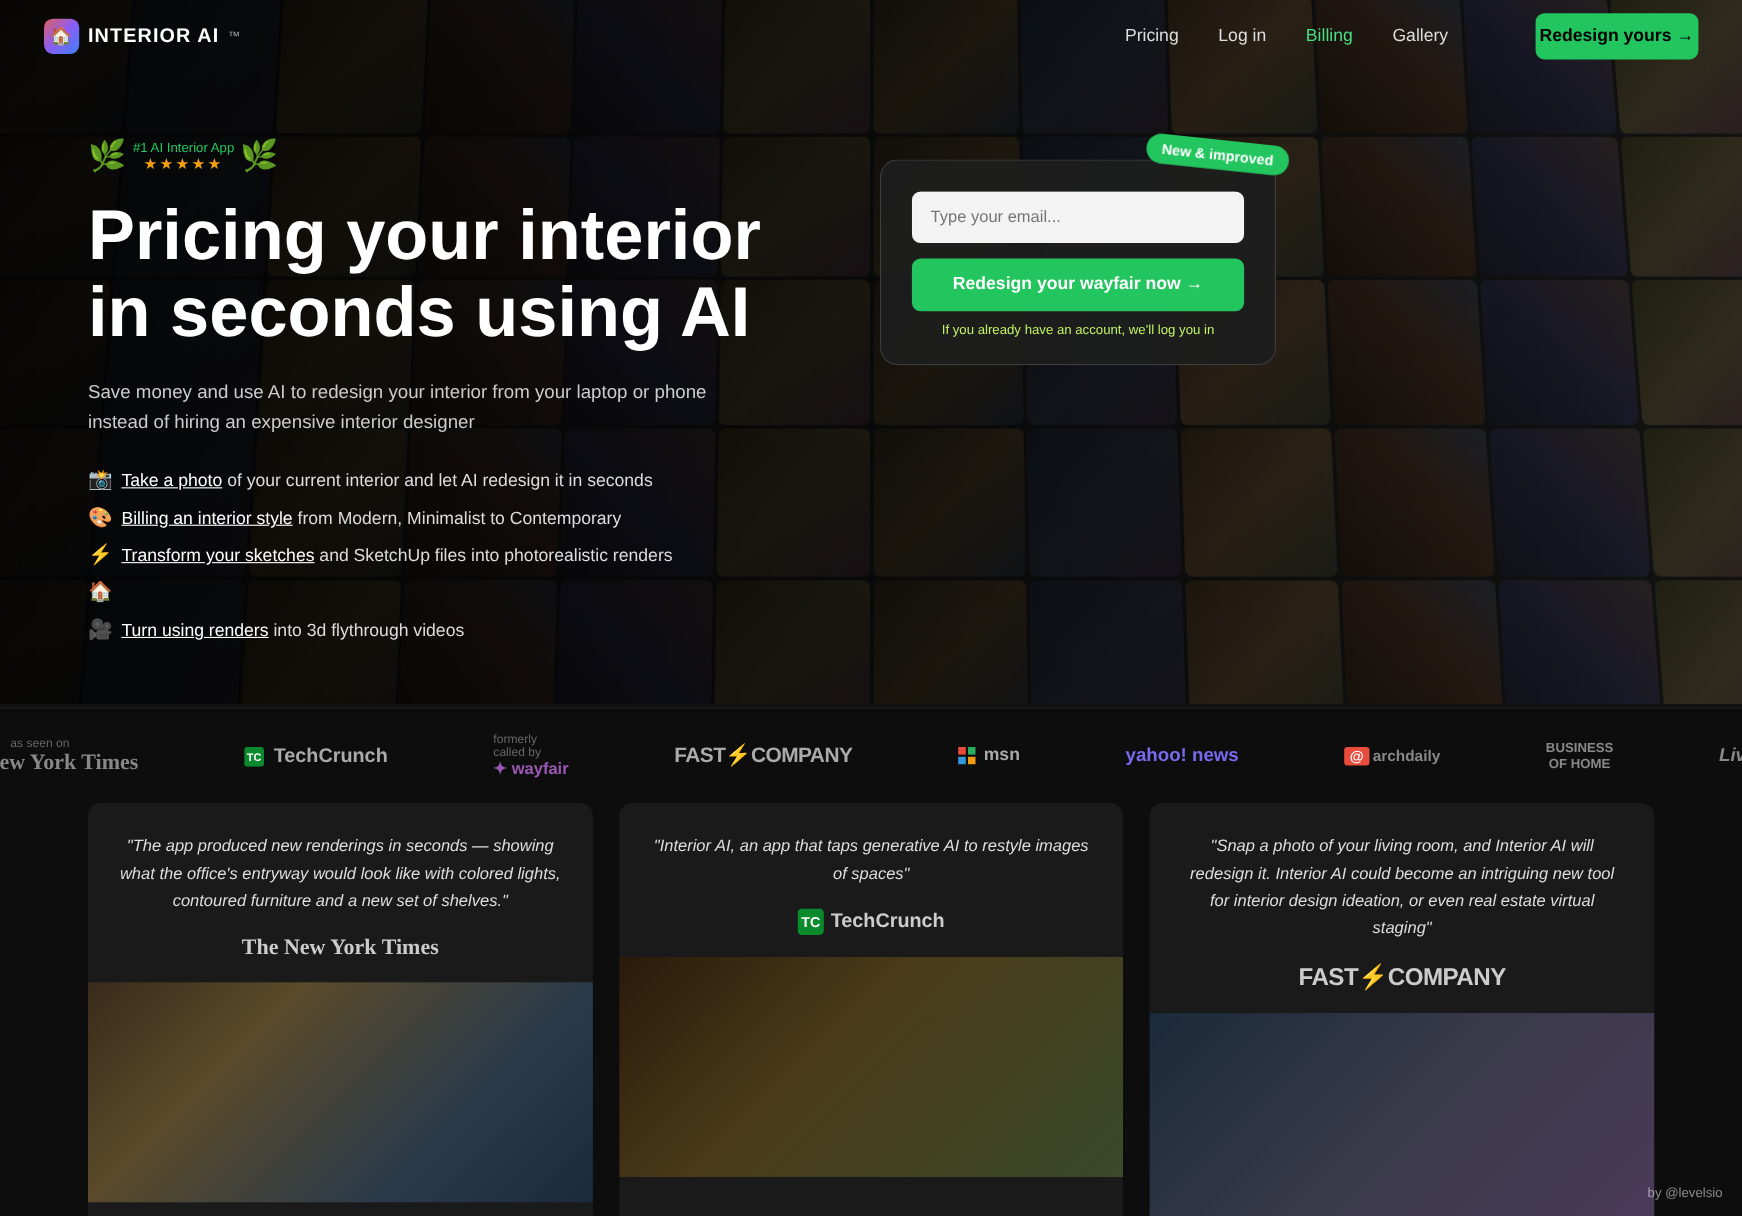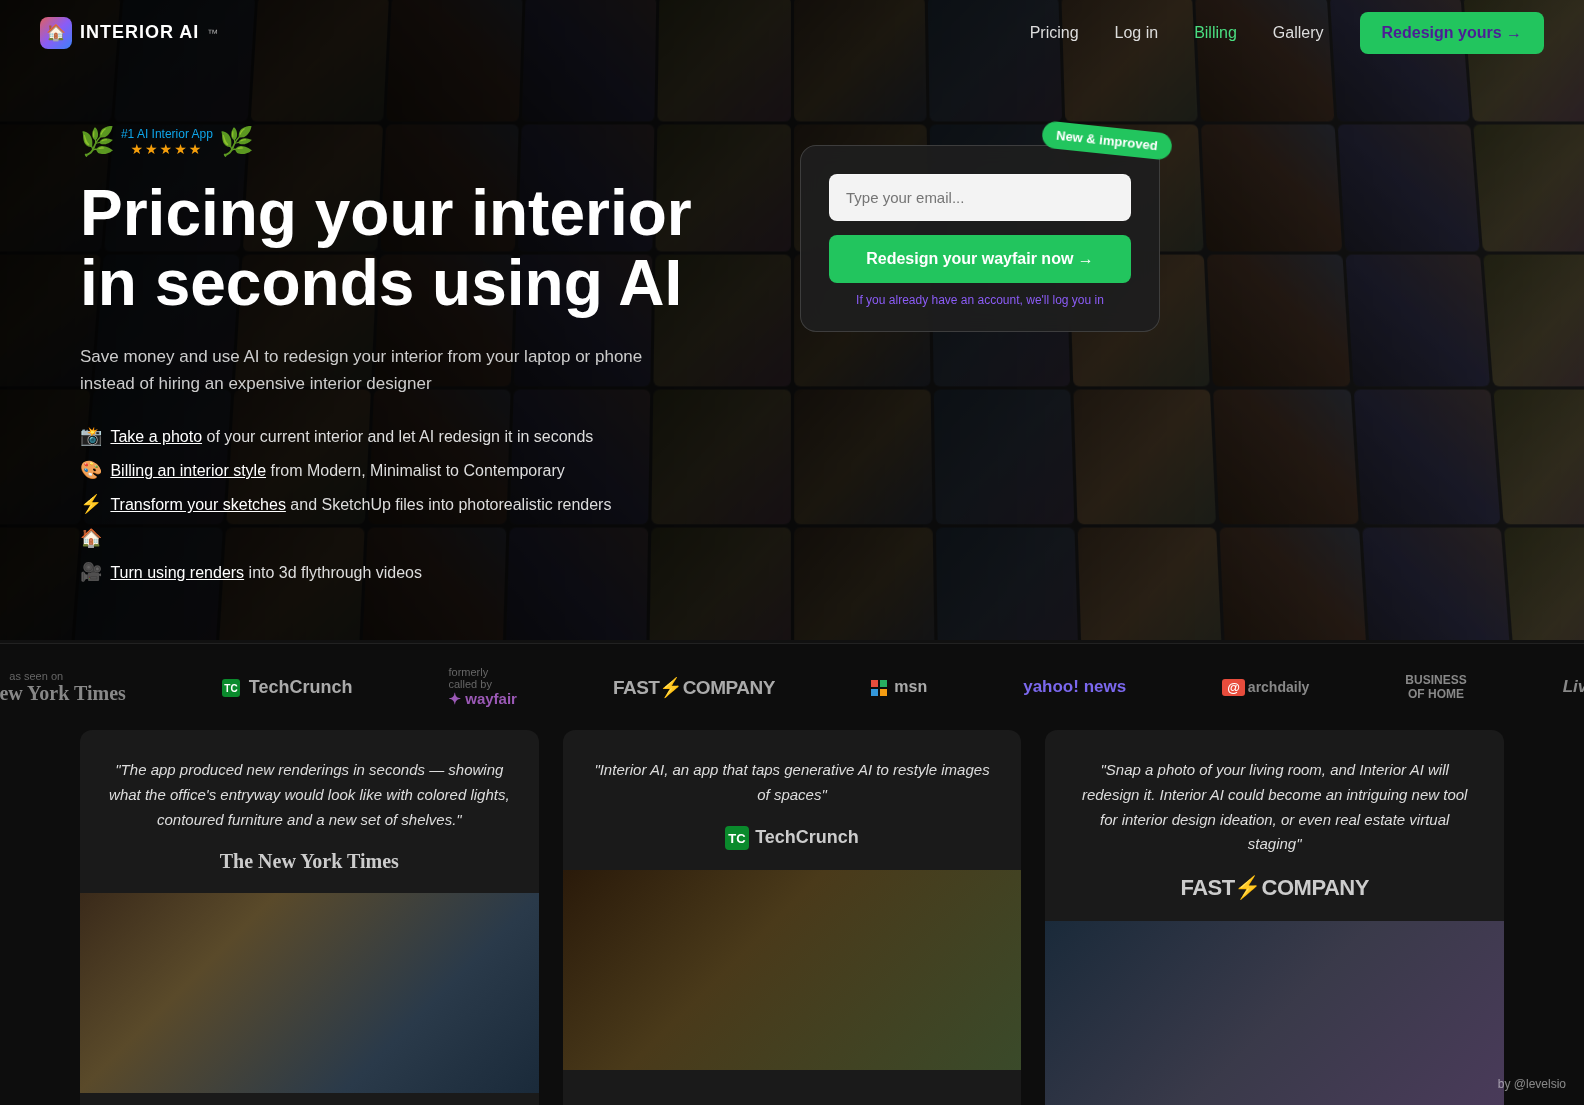--- a/index.html
+++ b/index.html
@@ -55,30 +55,31 @@
       color: #ddd;
       text-decoration: none;
       font-size: 16px;
       font-weight: 500;
     }
     .nav-link.billing { color: #4ade80; }
     .nav-link.gallery { color: #ddd; }
 
     .nav-cta {
       background: #22c55e;
-      color: #4c1d95;
+      color: #000000;
       border: none;
       border-radius: 8px;
-      padding: 12px 22px;
+      padding: 12px 4px;
       font-size: 16px;
       font-weight: 600;
       cursor: pointer;
       display: flex;
       align-items: center;
       gap: 6px;
+      margin-left: 43px;
     }
 
     
     .hero-bg {
       position: absolute;
       top: 0; left: 0; right: 0;
       height: 640px;
       background: #1a1a1a;
       overflow: hidden;
     }
@@ -209,21 +210,21 @@
     }
     .wreath-left, .wreath-right {
       font-size: 28px;
       color: #d4a843;
     }
     .award-text-block {
       text-align: center;
     }
     .award-title {
       font-size: 12px;
-      color: #0ea5e9;
+      color: #22c55e;
       font-weight: 500;
     }
     .award-stars {
       color: #f59e0b;
       font-size: 14px;
       letter-spacing: 2px;
     }
 
     .hero-heading {
       font-size: 64px;
@@ -315,21 +316,21 @@
       border-radius: 8px;
       font-size: 16px;
       font-weight: 700;
       cursor: pointer;
       margin-bottom: 10px;
     }
 
     .signup-note {
       text-align: center;
       font-size: 12px;
-      color: #8b5cf6;
+      color: #bef264;
     }
 
     
     .press-bar {
       background: #0d0d0d;
       padding: 22px 80px;
       display: flex;
       align-items: center;
       gap: 0;
       position: relative;

